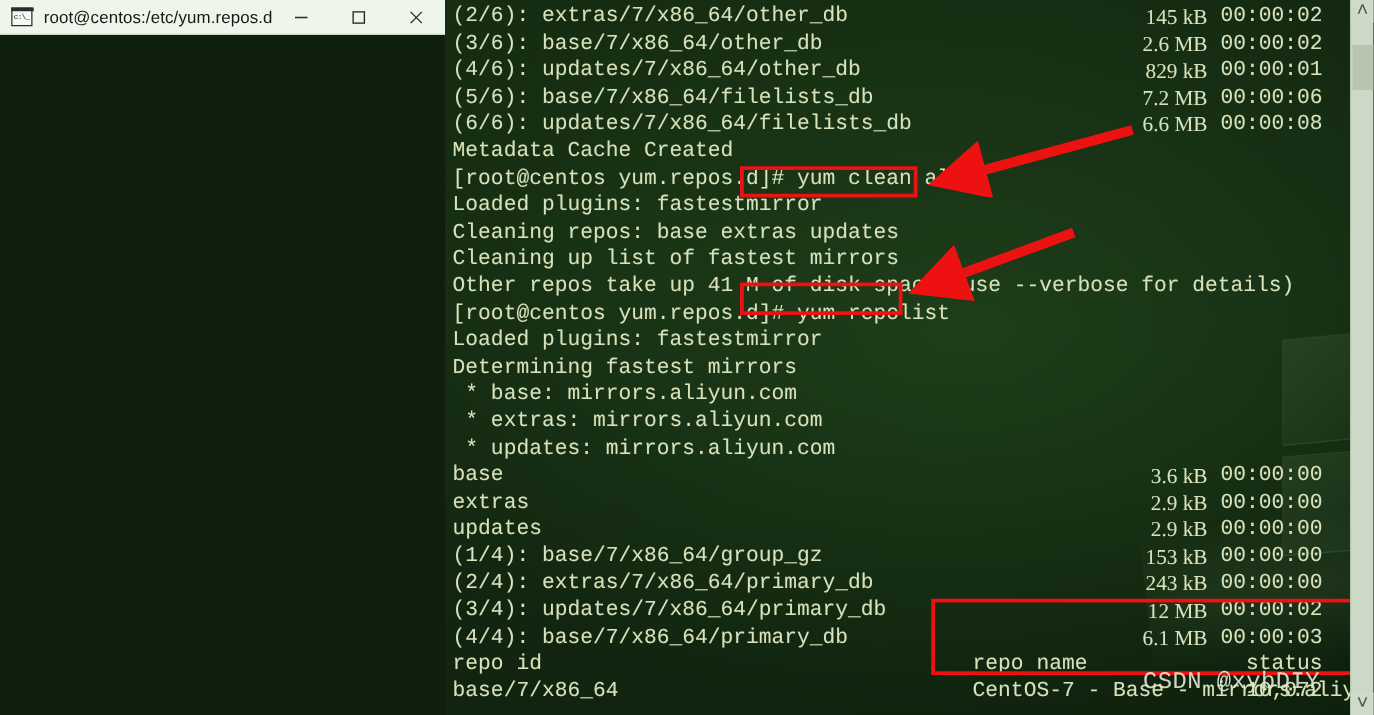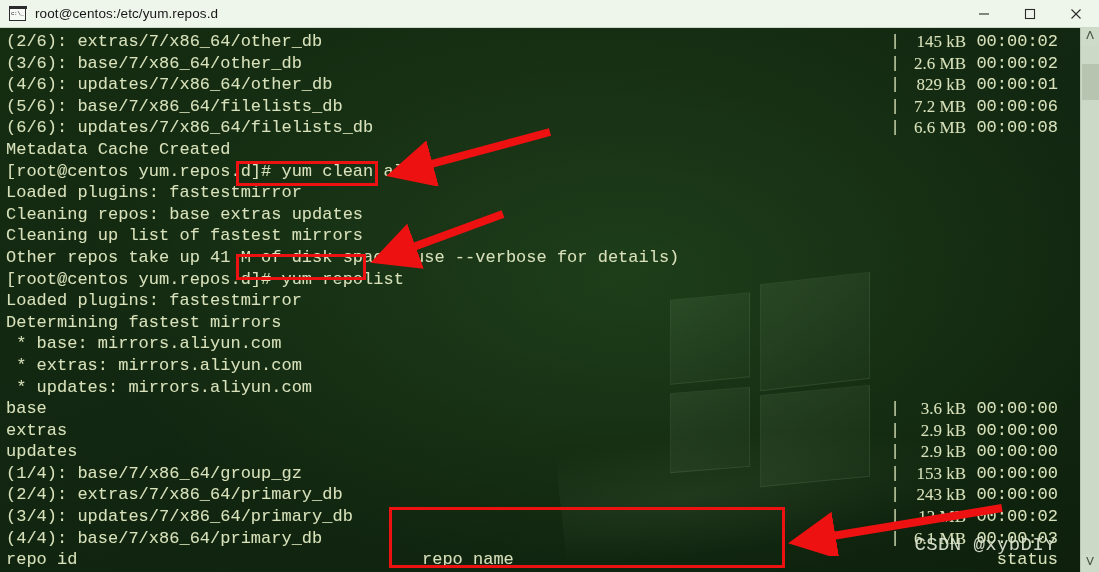--- a/index.html
+++ b/index.html
@@ -7,21 +7,21 @@
     width: 1099px; height: 572px;
     overflow: hidden;
     background: #0e1f0d;
     font-family: "Liberation Mono", "DejaVu Sans Mono", monospace;
   }
 
   
   .window {
     position: relative;
     width: 1099px; height: 572px;
-    display: flex; flex-direction: column;
+    display: flex; flex-direction: row;
     background: #0e1f0d;
   }
 
   
   .titlebar {
     height: 28px;
     flex: 0 0 28px;
     background: #eef5ea;
     display: flex;
     align-items: center;

